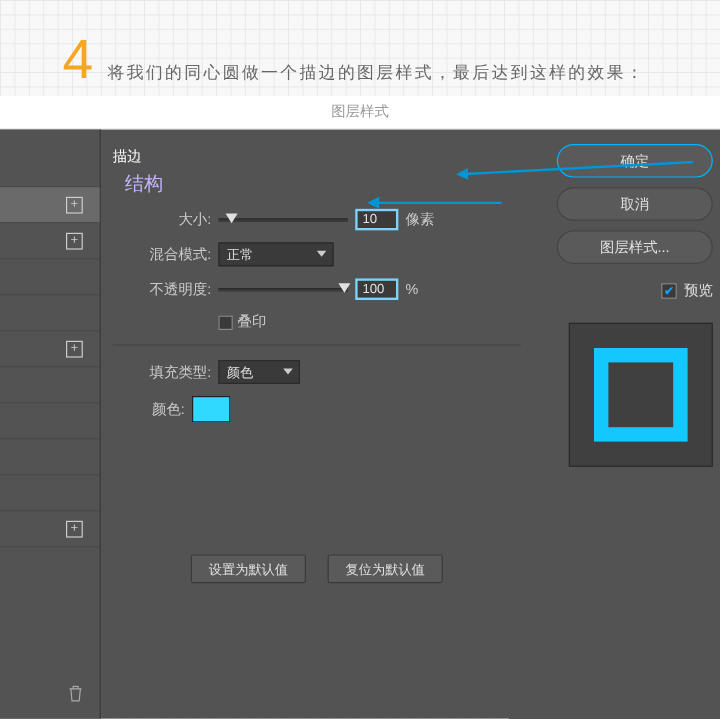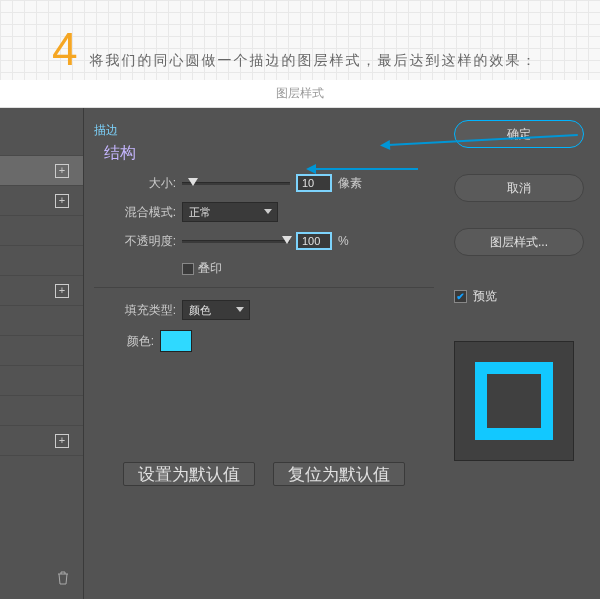--- a/index.html
+++ b/index.html
@@ -54,21 +54,21 @@
   .trash {
     position: absolute; bottom: 14px; right: 14px;
     width: 12px; height: 14px; color: #aaa;
   }
   
   .main-col {
     flex: 1; padding: 14px 10px 10px 10px;
     color: #ccc; font-size: 12px;
     position: relative;
   }
-  .section-title { color: #7dd3fc; font-size: 12px; margin-bottom: 4px; }
+  .section-title { color: #ffffff; font-size: 12px; margin-bottom: 4px; }
   .subsection { color: #c4b5fd; font-size: 16px; margin: 2px 0 10px 10px; }
   .form-row {
     display: flex; align-items: center; margin-bottom: 10px;
     padding-left: 28px;
   }
   .form-row .lbl { width: 54px; text-align: right; margin-right: 6px; color: #ccc; }
   .slider-track {
     width: 108px; height: 3px; background: #3a3a3a; position: relative;
     border-top: 1px solid #2a2a2a;
   }
@@ -97,28 +97,28 @@
     display: inline-block; margin-right: 4px;
   }
   .swatch {
     width: 32px; height: 22px; border: 1px solid #222;
   }
   .divider { border: none; border-top: 1px solid #444; margin: 10px 0 12px 0; }
 
   .btn-bottom-row { display: flex; gap: 18px; justify-content: center; margin-top: 110px; }
   .btn-flat {
     height: 24px; padding: 0 14px; background: #5a5a5a; border: 1px solid #3a3a3a;
-    color: #e0e0e0; font-size: 17px; display: inline-flex; align-items: center;
+    color: #e0e0e0; font-size: 11px; display: inline-flex; align-items: center;
     border-radius: 2px;
   }
 
   
   .right-col {
-    width: 156px; padding: 12px 18px 10px 10px;
-    display: flex; flex-direction: column; align-items: flex-start; gap: 26px;
+    width: 156px; padding: 12px 6px 10px 10px;
+    display: flex; flex-direction: column; align-items: flex-end; gap: 8px;
   }
   .pill-btn {
     width: 130px; height: 28px; border-radius: 14px;
     background: #5a5a5a; border: 1px solid #444; color: #e0e0e0;
     font-size: 12px; display: flex; align-items: center; justify-content: center;
   }
   .pill-btn.primary { border: 1px solid #00b4ff; }
   .preview-check { display: flex; align-items: center; color: #e0e0e0; font-size: 12px; margin-top: 6px; }
   .preview-check .chk {
     width: 13px; height: 13px; background: #3a3a3a; border: 1px solid #888;

